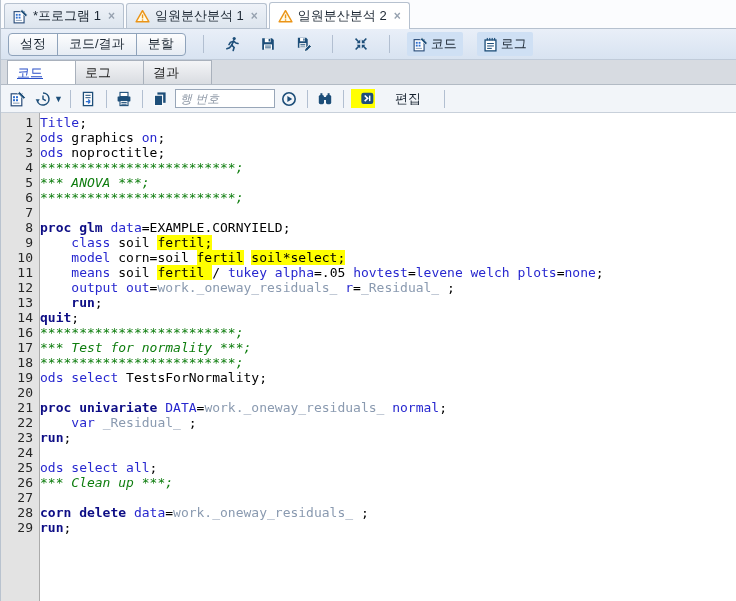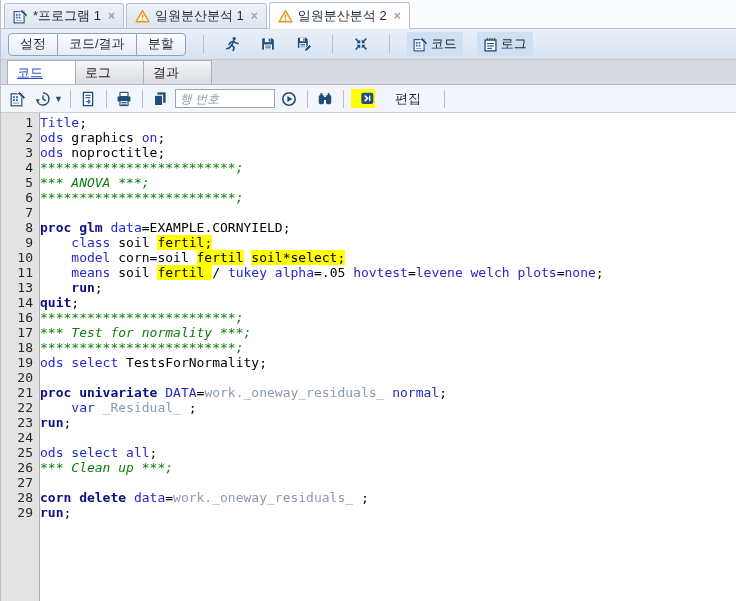--- a/index.html
+++ b/index.html
@@ -333,20 +333,24 @@
         </div>
         <div class="code-line">
           <span class="ln">10</span>
           <span class="lt"><span class="tk-pln">    </span><span class="tk-kw">model</span><span class="tk-pln"> corn=soil </span><span class="tk-hl">fertil</span><span class="tk-pln"> </span><span class="tk-hl">soil*select;</span></span>
         </div>
         <div class="code-line">
           <span class="ln">11</span>
           <span class="lt"><span class="tk-pln">    </span><span class="tk-kw">means</span><span class="tk-pln"> soil </span><span class="tk-hl">fertil </span><span class="tk-pln">/ </span><span class="tk-kw">tukey</span><span class="tk-pln"> </span><span class="tk-kw">alpha</span><span class="tk-pln">=.05 </span><span class="tk-kw">hovtest</span><span class="tk-pln">=</span><span class="tk-kw">levene</span><span class="tk-pln"> </span><span class="tk-kw">welch</span><span class="tk-pln"> </span><span class="tk-kw">plots</span><span class="tk-pln">=</span><span class="tk-kw">none</span><span class="tk-pln">;</span></span>
         </div>
         <div class="code-line">
+          <span class="ln">12</span>
+          <span class="lt"><span class="tk-pln">    </span><span class="tk-kw">output</span><span class="tk-pln"> </span><span class="tk-kw">out</span><span class="tk-pln">=</span><span class="tk-lib">work._oneway_residuals_</span><span class="tk-pln"> </span><span class="tk-kw">r</span><span class="tk-pln">=</span><span class="tk-lib">_Residual_</span><span class="tk-pln"> ;</span></span>
+        </div>
+        <div class="code-line">
           <span class="ln">13</span>
           <span class="lt"><span class="tk-pln">    </span><span class="tk-sec">run</span><span class="tk-pln">;</span></span>
         </div>
         <div class="code-line">
           <span class="ln">14</span>
           <span class="lt"><span class="tk-sec">quit</span><span class="tk-pln">;</span></span>
         </div>
         <div class="code-line">
           <span class="ln">16</span>
           <span class="lt"><span class="tk-com">*************************;</span></span>

